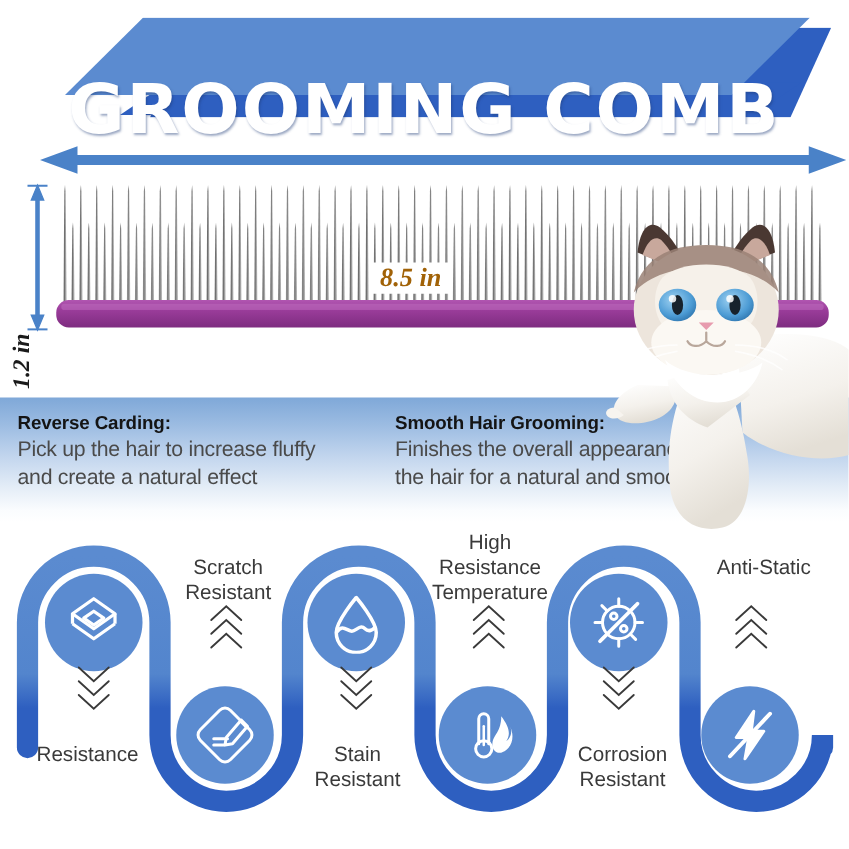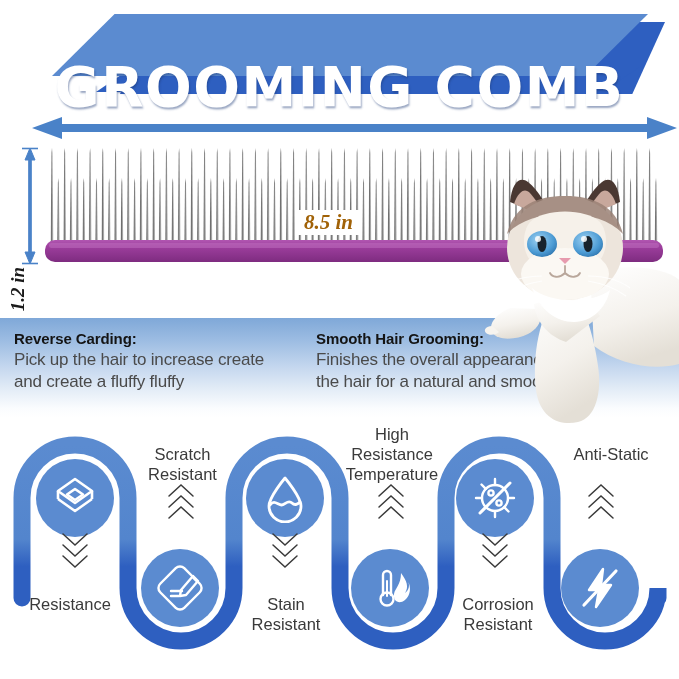--- a/index.html
+++ b/index.html
@@ -310,22 +310,22 @@
       </g>
     </svg>
 
     <div id="dim-width-label">8.5 in</div>
     <div id="dim-height-label">1.2 in</div>
   </div>
 
   <div id="text-panel">
     <div class="feat-block left">
       <div class="feat-title">Reverse Carding:</div>
-      <div class="feat-body">Pick up the hair to increase create</div>
-      <div class="feat-body">and create a fluffy fluffy</div>
+      <div class="feat-body">Pick up the hair to increase fluffy</div>
+      <div class="feat-body">and create a natural effect</div>
     </div>
     <div class="feat-block right">
       <div class="feat-title">Smooth Hair Grooming:</div>
       <div class="feat-body">Finishes the overall appearance of</div>
       <div class="feat-body">the hair for a natural and smooth</div>
     </div>
   </div>
 
   <div id="cat-layer">
     <svg width="215" height="250" viewBox="0 0 215 250">

